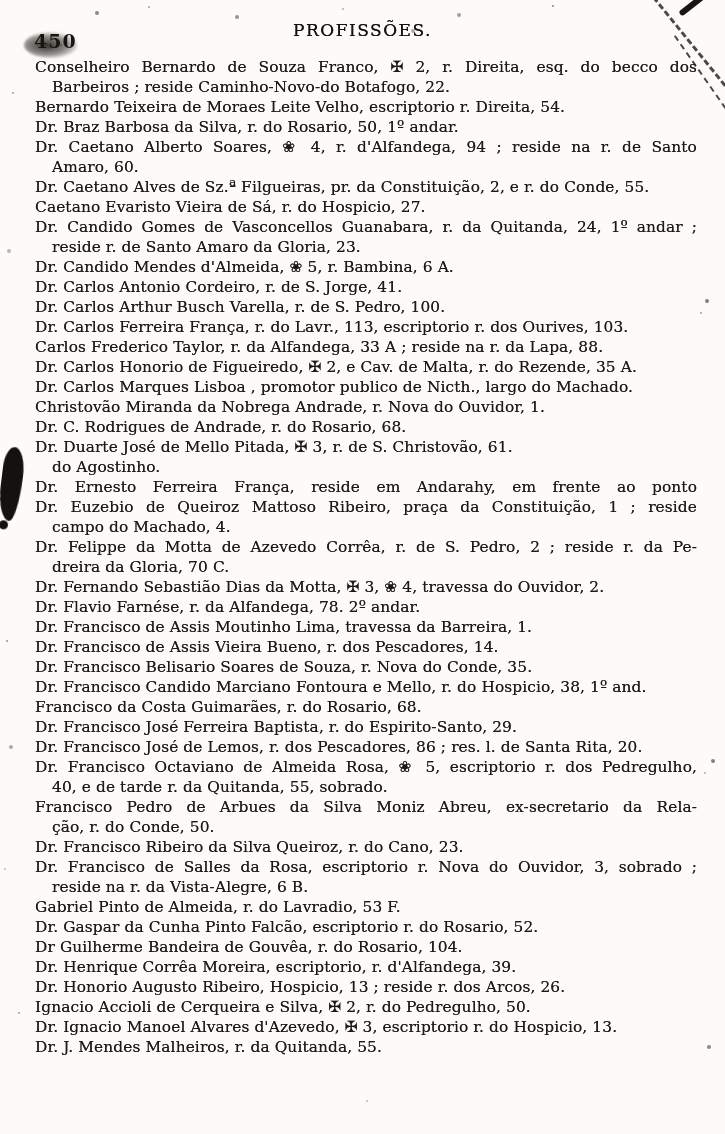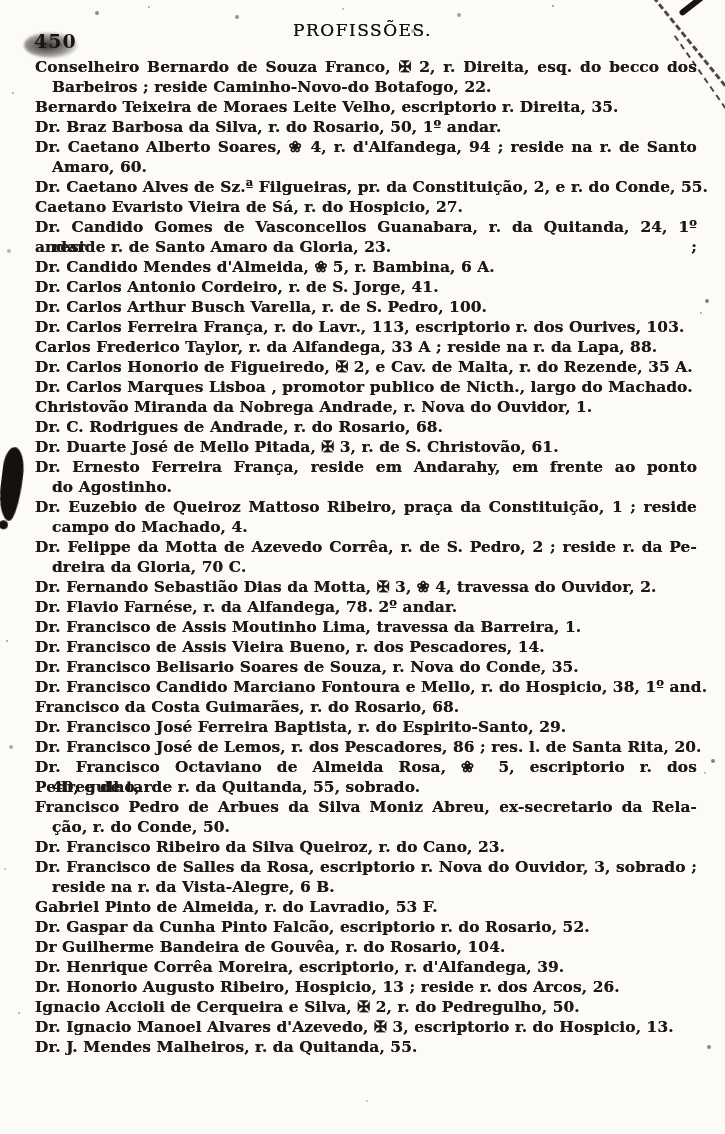--- a/index.html
+++ b/index.html
@@ -32,21 +32,21 @@
   .header-title {
     position: absolute; left: 0; right: 0; top: 20px;
     text-align: center;
     font-size: 17px; font-weight: 400; letter-spacing: 1.5px;
     color: #141210;
     text-shadow: 0 0 0.6px rgba(20,18,16,0.9);
   }
   
   .directory {
     position: absolute; left: 35px; top: 57px; width: 662px;
-    font-size: 15.4px; font-weight: 700; line-height: 20px;
+    font-size: 15.4px; font-weight: 400; line-height: 20px;
     letter-spacing: 0.1px;
     text-shadow: 0 0 0.5px rgba(25,21,18,0.75);
     white-space: nowrap;
   }
   .line { height: 20px; }
   .line.indent { padding-left: 17px; }
   .line.full {
     white-space: normal;
     text-align: justify;
     text-align-last: justify;
@@ -107,40 +107,40 @@
 
   <div class="page-number">450</div>
 
   <div class="smudge"></div>
 
   <div class="header-title">PROFISSÕES.</div>
 
   <div class="directory">
       <div class="line full">Conselheiro Bernardo de Souza Franco, ✠ 2, r. Direita, esq. do becco dos</div>
       <div class="line indent">Barbeiros ; reside Caminho-Novo-do Botafogo, 22.</div>
-      <div class="line">Bernardo Teixeira de Moraes Leite Velho, escriptorio r. Direita, 35.</div>
+      <div class="line">Bernardo Teixeira de Moraes Leite Velho, escriptorio r. Direita, 54.</div>
       <div class="line">Dr. Braz Barbosa da Silva, r. do Rosario, 50, 1º andar.</div>
       <div class="line full">Dr. Caetano Alberto Soares, ❀ 4, r. d'Alfandega, 94 ; reside na r. de Santo</div>
       <div class="line indent">Amaro, 60.</div>
       <div class="line">Dr. Caetano Alves de Sz.ª Filgueiras, pr. da Constituição, 2, e r. do Conde, 55.</div>
       <div class="line">Caetano Evaristo Vieira de Sá, r. do Hospicio, 27.</div>
       <div class="line full">Dr. Candido Gomes de Vasconcellos Guanabara, r. da Quitanda, 24, 1º andar ;</div>
       <div class="line indent">reside r. de Santo Amaro da Gloria, 23.</div>
       <div class="line">Dr. Candido Mendes d'Almeida, ❀ 5, r. Bambina, 6 A.</div>
       <div class="line">Dr. Carlos Antonio Cordeiro, r. de S. Jorge, 41.</div>
       <div class="line">Dr. Carlos Arthur Busch Varella, r. de S. Pedro, 100.</div>
       <div class="line">Dr. Carlos Ferreira França, r. do Lavr., 113, escriptorio r. dos Ourives, 103.</div>
       <div class="line">Carlos Frederico Taylor, r. da Alfandega, 33 A ; reside na r. da Lapa, 88.</div>
       <div class="line">Dr. Carlos Honorio de Figueiredo, ✠ 2, e Cav. de Malta, r. do Rezende, 35 A.</div>
       <div class="line">Dr. Carlos Marques Lisboa , promotor publico de Nicth., largo do Machado.</div>
       <div class="line">Christovão Miranda da Nobrega Andrade, r. Nova do Ouvidor, 1.</div>
       <div class="line">Dr. C. Rodrigues de Andrade, r. do Rosario, 68.</div>
       <div class="line">Dr. Duarte José de Mello Pitada, ✠ 3, r. de S. Christovão, 61.</div>
+      <div class="line indent">do Agostinho.</div>
       <div class="line full">Dr. Ernesto Ferreira França, reside em Andarahy, em frente ao ponto</div>
-      <div class="line indent">do Agostinho.</div>
       <div class="line full">Dr. Euzebio de Queiroz Mattoso Ribeiro, praça da Constituição, 1 ; reside</div>
       <div class="line indent">campo do Machado, 4.</div>
       <div class="line full">Dr. Felippe da Motta de Azevedo Corrêa, r. de S. Pedro, 2 ; reside r. da Pe-</div>
       <div class="line indent">dreira da Gloria, 70 C.</div>
       <div class="line">Dr. Fernando Sebastião Dias da Motta, ✠ 3, ❀ 4, travessa do Ouvidor, 2.</div>
       <div class="line">Dr. Flavio Farnése, r. da Alfandega, 78. 2º andar.</div>
       <div class="line">Dr. Francisco de Assis Moutinho Lima, travessa da Barreira, 1.</div>
       <div class="line">Dr. Francisco de Assis Vieira Bueno, r. dos Pescadores, 14.</div>
       <div class="line">Dr. Francisco Belisario Soares de Souza, r. Nova do Conde, 35.</div>
       <div class="line">Dr. Francisco Candido Marciano Fontoura e Mello, r. do Hospicio, 38, 1º and.</div>

